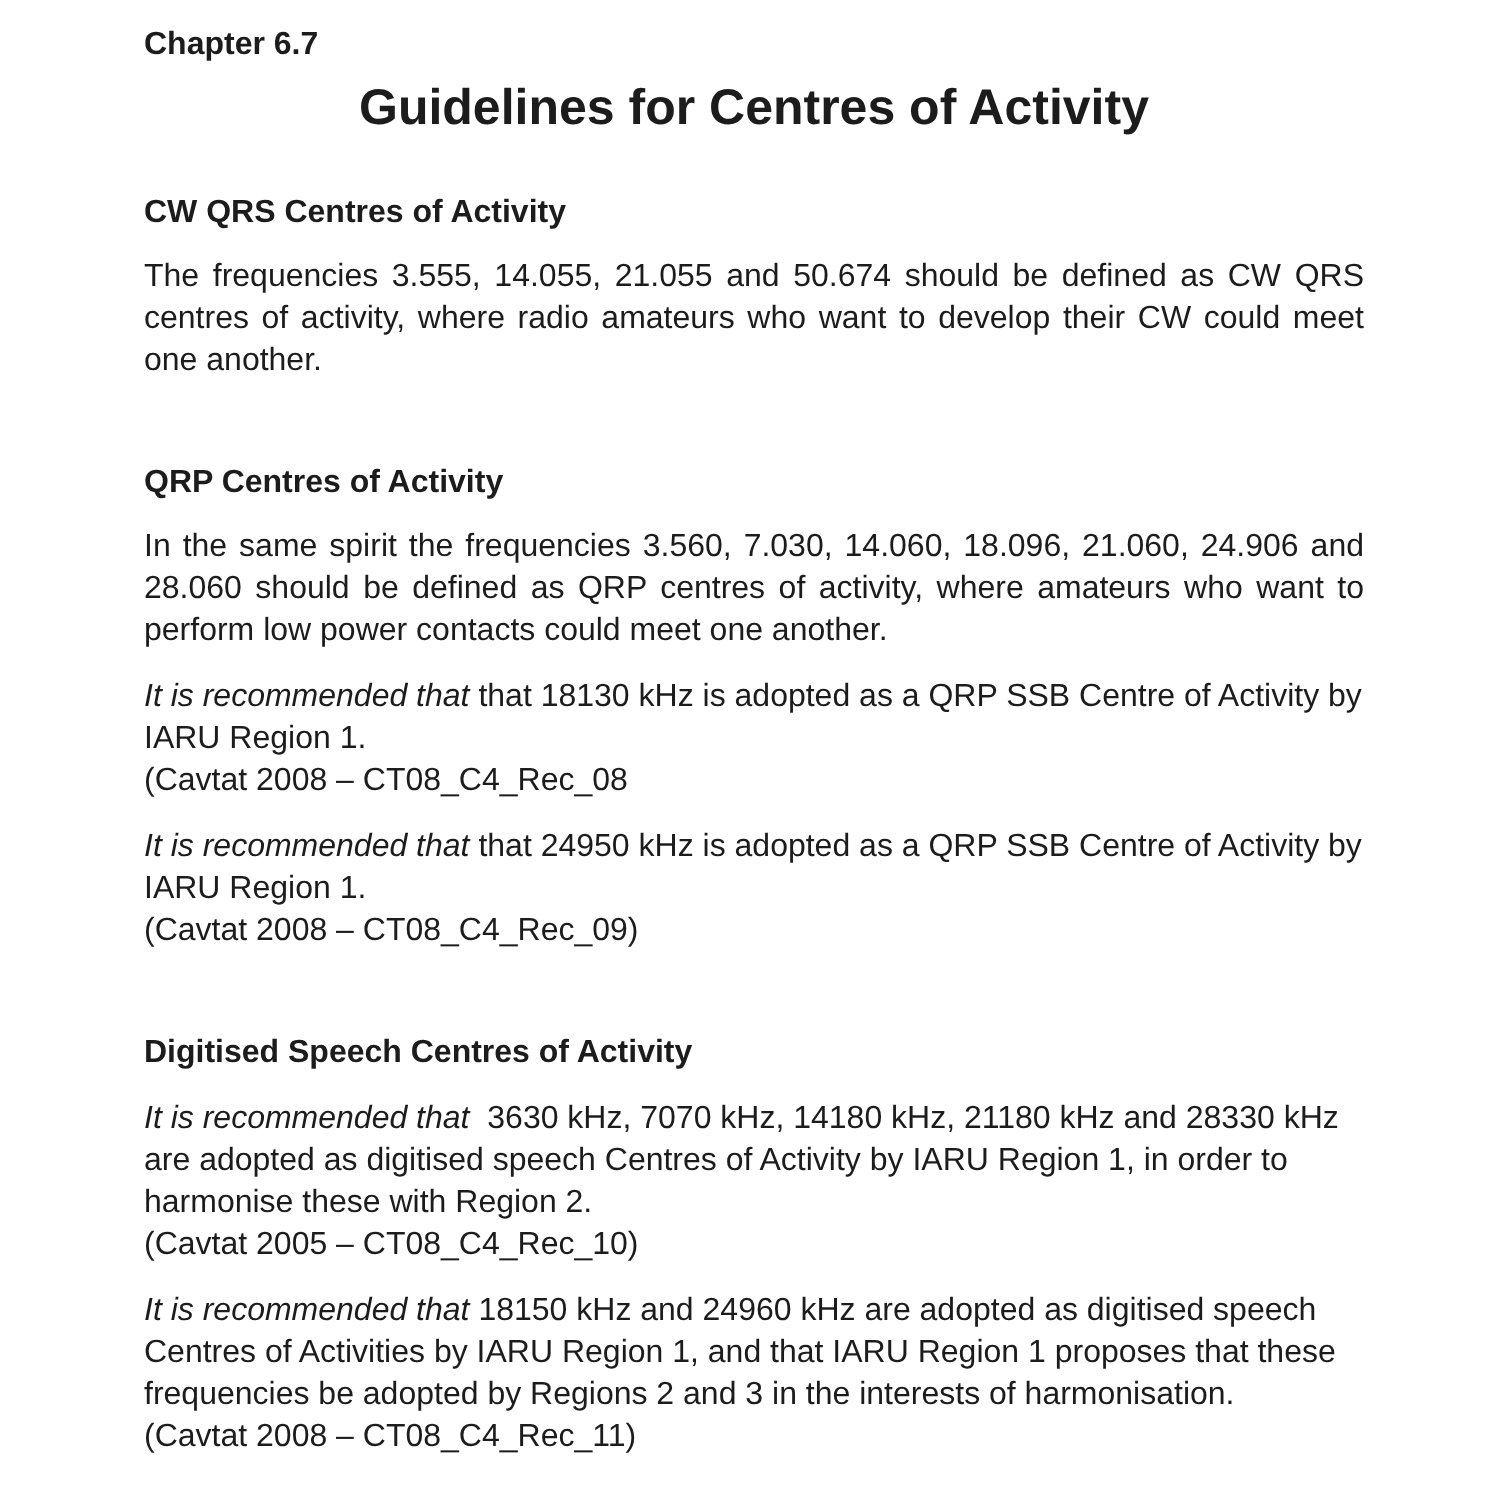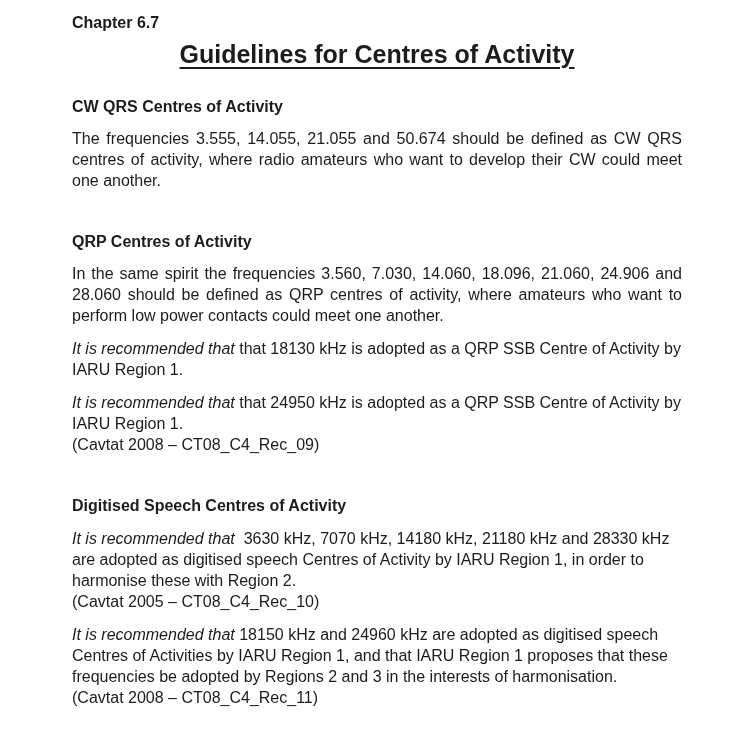--- a/index.html
+++ b/index.html
@@ -28,21 +28,20 @@
     font-weight: bold;
     line-height: 21px;
     margin: 0;
   }
   .doc-title {
     font-size: 25px;
     font-weight: bold;
     line-height: 30px;
     text-align: center;
     margin: 6px 0 0 0;
-    text-decoration: underline;
     text-decoration-thickness: 2px;
     text-underline-offset: 4px;
   }
   .heading {
     font-size: 16px;
     font-weight: bold;
     line-height: 21px;
     margin: 40px 0 0 0;
   }
   .heading.first { margin-top: 27px; }
@@ -71,21 +70,21 @@
     <h1 class="doc-title">Guidelines for Centres of Activity</h1>
 
     <h2 class="heading first">CW QRS Centres of Activity</h2>
 
     <p class="para justified">The frequencies 3.555, 14.055, 21.055 and 50.674 should be defined as CW QRS centres of activity, where radio amateurs who want to develop their CW could meet one another.</p>
 
     <h2 class="heading">QRP Centres of Activity</h2>
 
     <p class="para justified">In the same spirit the frequencies 3.560, 7.030, 14.060, 18.096, 21.060, 24.906 and 28.060 should be defined as QRP centres of activity, where amateurs who want to perform low power contacts could meet one another.</p>
 
-    <p class="para rec"><span class="lead">It is recommended that</span><span> that 18130 kHz is adopted as a QRP SSB Centre of Activity by IARU Region 1.</span></p>
+    <p class="para rec"><span class="lead">It is recommended that</span><span> that 18130 kHz is adopted as a QRP SSB Centre of Activity by IARU Region 1.</span><span class="source">(Cavtat 2008 – CT08_C4_Rec_08</span></p>
 
     <p class="para rec"><span class="lead">It is recommended that</span><span> that 24950 kHz is adopted as a QRP SSB Centre of Activity by IARU Region 1.</span><span class="source">(Cavtat 2008 – CT08_C4_Rec_09)</span></p>
 
     <h2 class="heading dig">Digitised Speech Centres of Activity</h2>
 
     <p class="para rec"><span class="lead">It is recommended that</span><span>&nbsp; 3630 kHz, 7070 kHz, 14180 kHz, 21180 kHz and 28330 kHz are adopted as digitised speech Centres of Activity by IARU Region 1, in order to harmonise these with Region 2.</span><span class="source">(Cavtat 2005 – CT08_C4_Rec_10)</span></p>
 
     <p class="para rec"><span class="lead">It is recommended that</span><span> 18150 kHz and 24960 kHz are adopted as digitised speech Centres of Activities by IARU Region 1, and that IARU Region 1 proposes that these frequencies be adopted by Regions 2 and 3 in the interests of harmonisation.</span><span class="source">(Cavtat 2008 – CT08_C4_Rec_11)</span></p>
 
   </div>

